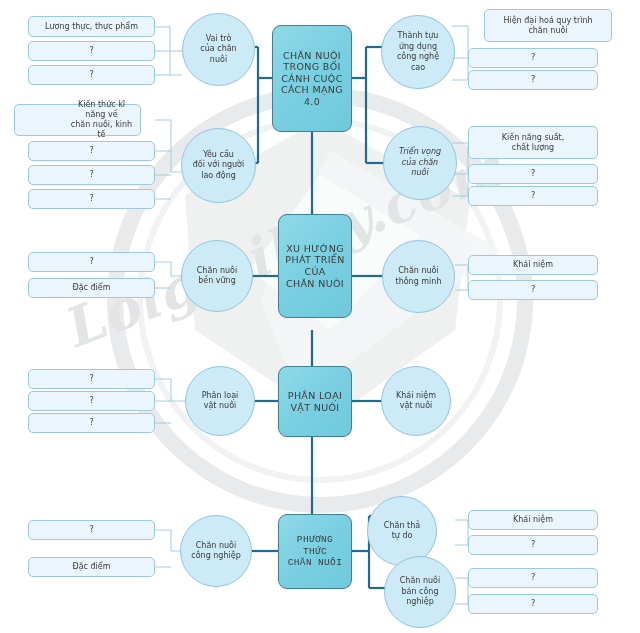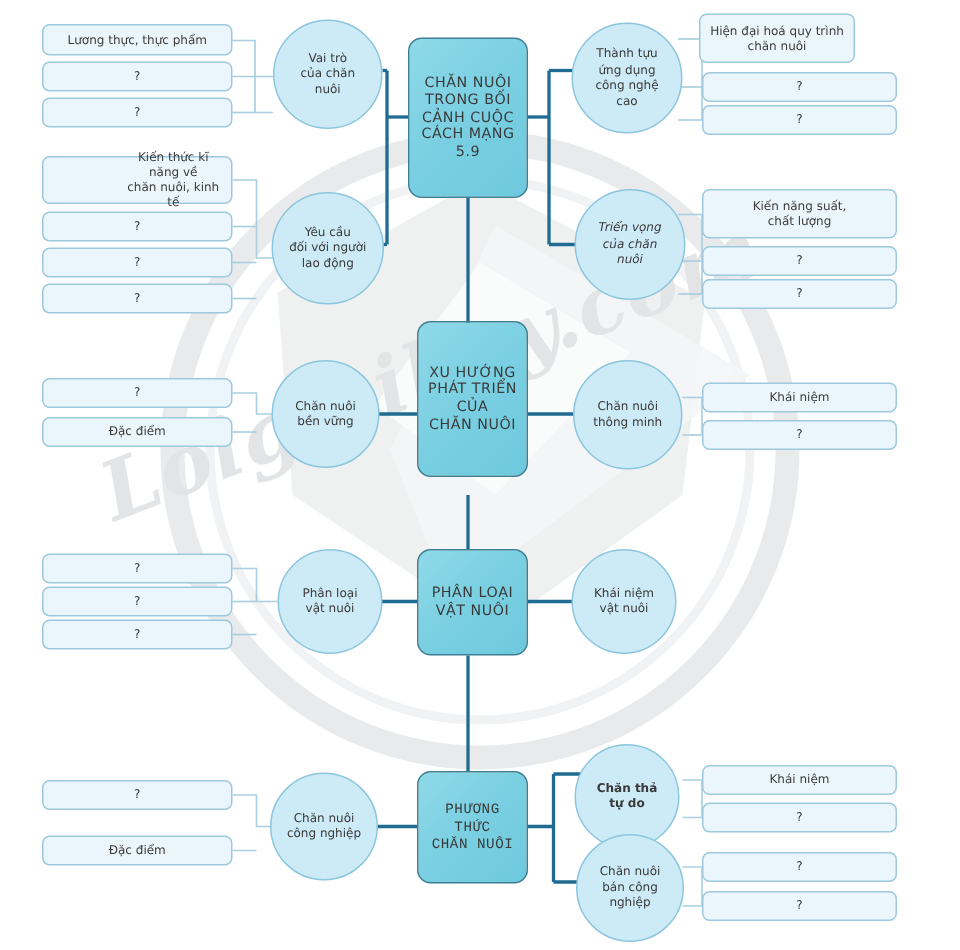--- a/index.html
+++ b/index.html
@@ -171,21 +171,21 @@
       <path d="M468,578 V604"></path>
     </g>
   </svg>
 
   <div class="main-box" style="left:272px;top:25px;width:80px;height:107px;">
     <span>
       <span>CHĂN NUÔI</span>
       <span>TRONG BỐI</span>
       <span>CẢNH CUỘC</span>
       <span>CÁCH MẠNG</span>
-      <span>5.9</span>
+      <span>4.0</span>
     </span>
   </div>
 
   <div class="main-box" style="left:278px;top:214px;width:74px;height:104px;">
     <span>
       <span>XU HƯỚNG</span>
       <span>PHÁT TRIỂN</span>
       <span>CỦA</span>
       <span>CHĂN NUÔI</span>
     </span>
@@ -267,21 +267,21 @@
     </span>
   </div>
 
   <div class="circle" style="left:180px;top:515px;width:72px;height:72px;">
     <span>
       <span>Chăn nuôi</span>
       <span>công nghiệp</span>
     </span>
   </div>
 
-  <div class="circle" style="left:383px;top:496px;width:70px;height:70px;font-weight:bold;">
+  <div class="circle" style="left:367px;top:496px;width:70px;height:70px;">
     <span>
       <span>Chăn thả</span>
       <span>tự do</span>
     </span>
   </div>
 
   <div class="circle" style="left:384px;top:556px;width:72px;height:72px;">
     <span>
       <span>Chăn nuôi</span>
       <span>bán công</span>
@@ -292,37 +292,37 @@
   <div class="leaf" style="left:28px;top:16px;width:127px;height:21px;">
     <span>Lương thực, thực phẩm</span>
     </div>
   <div class="leaf" style="left:28px;top:41px;width:127px;height:20px;">
     <span>?</span>
     </div>
   <div class="leaf" style="left:28px;top:65px;width:127px;height:20px;">
     <span>?</span>
     </div>
 
-  <div class="leaf" style="left:28px;top:104px;width:127px;height:32px;padding-left:48px;">
+  <div class="leaf" style="left:14px;top:104px;width:127px;height:32px;padding-left:48px;">
     <span>
       <span>Kiến thức kĩ năng về</span>
       <span>chăn nuôi, kinh tế</span>
     </span>
     </div>
   <div class="leaf" style="left:28px;top:141px;width:127px;height:20px;">
     <span>?</span>
     </div>
   <div class="leaf" style="left:28px;top:165px;width:127px;height:20px;">
     <span>?</span>
     </div>
   <div class="leaf" style="left:28px;top:189px;width:127px;height:20px;">
     <span>?</span>
     </div>
 
-  <div class="leaf" style="left:466px;top:9px;width:104px;height:33px;">
+  <div class="leaf" style="left:484px;top:9px;width:128px;height:33px;">
     <span>
       <span>Hiện đại hoá quy trình</span>
       <span>chăn nuôi</span>
     </span>
     </div>
   <div class="leaf" style="left:468px;top:48px;width:130px;height:20px;">
     <span>?</span>
     </div>
   <div class="leaf" style="left:468px;top:70px;width:130px;height:20px;">
     <span>?</span>

